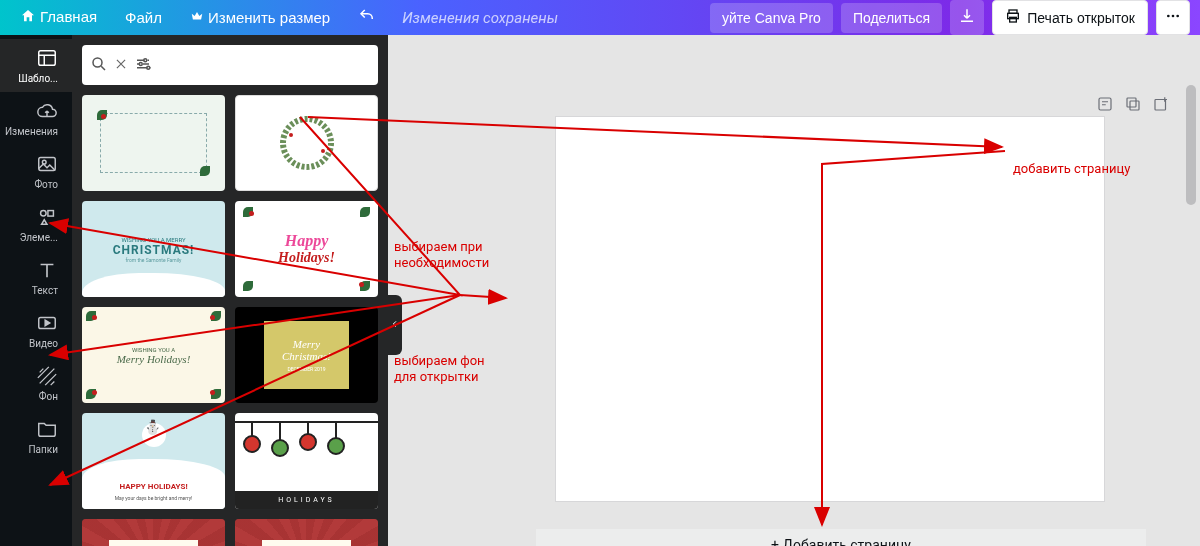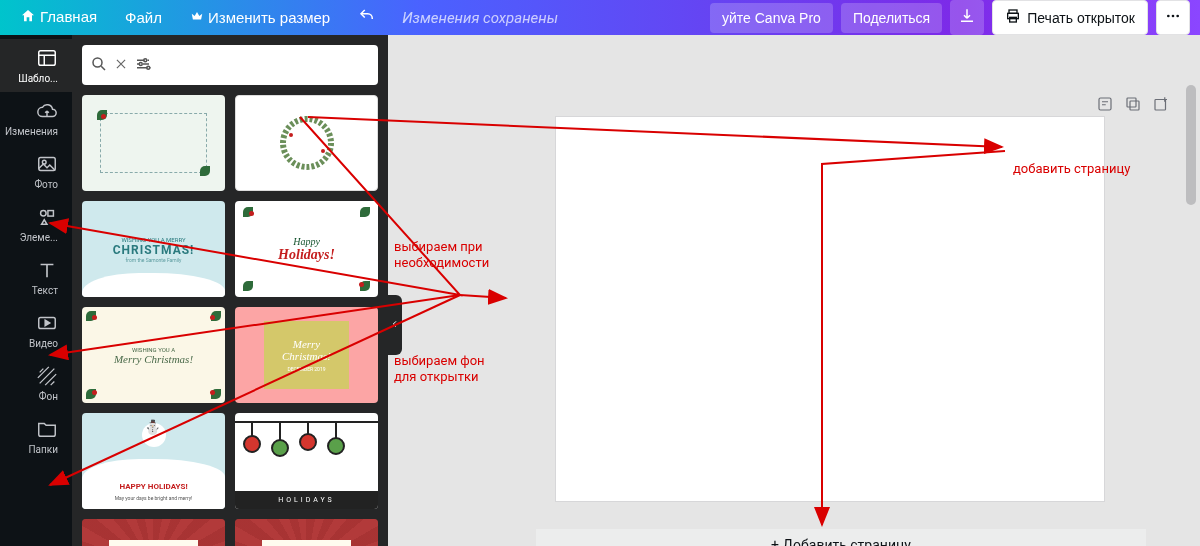--- a/index.html
+++ b/index.html
@@ -39,21 +39,21 @@
   .anno{ position:absolute; font-size:13px; color:#d90000; z-index:10; pointer-events:none; line-height:1.25;}
   svg.ann{ position:absolute; top:0; left:0; width:1200px; height:546px; pointer-events:none; z-index:9;}
   .scrollbar{ position:absolute; right:2px; top:48px; width:14px; bottom:0; background:transparent;}
   .scrollbar .thumb{ position:absolute; right:2px; top:2px; width:10px; height:120px; background:#bdbdbf; border-radius:5px;}
   
   .c0{background:linear-gradient(#eef5ef,#eef5ef);} 
   .c1{background:#fff;border:1px solid #ddd;}
   .c2{background:#cfe9ed;}
   .c3{background:#fff;}
   .c4{background:#fbf7e7;}
-  .c5{background:#fca5a5;text-align:center;}
+  .c5{background:#000000;text-align:center;}
   .c6{background:#cfe9ed;}
   .c7{background:#fff;}
   .c8{background:#b23a3a;}
   .c9{background:#b23a3a;}
   .snow{position:absolute;bottom:0;left:0;right:0;height:24px;background:#fff;border-top-left-radius:40% 20px;border-top-right-radius:50% 18px;}
   .holly{position:absolute;width:10px;height:10px;background:#2e6b3a;border-radius:50% 0 50% 0;}
   .berry{position:absolute;width:5px;height:5px;background:#c41e1e;border-radius:50%;}
   .ct{font-family:Georgia,serif;}
 </style>
 </head>
@@ -226,34 +226,34 @@
         <div style="font-size:12px;font-weight:700;color:#2a7a7e;letter-spacing:1px;">CHRISTMAS!</div>
         <div style="font-size:5px;color:#2a7a7e;opacity:.7;">from the Samonte Family</div>
       </div>
       <div class="card c3">
         <span class="holly" style="top:6px;left:8px;"></span>
           <span class="holly" style="top:6px;right:8px;"></span>
           <span class="holly" style="bottom:6px;left:8px;"></span>
           <span class="holly" style="bottom:6px;right:8px;"></span>
         <span class="berry" style="top:10px;left:14px;"></span>
           <span class="berry" style="bottom:10px;right:14px;"></span>
-        <div class="ct" style="color:#14532d;font-size:10px;font-weight:400;font-style:italic;">Happy</div>
+        <div class="ct" style="color:#ec4899;font-size:16px;font-weight:700;font-style:italic;">Happy</div>
         <div class="ct" style="color:#c41e1e;font-size:14px;font-weight:700;font-style:italic;">Holidays!</div>
       </div>
       <div class="card c4">
         <span class="holly" style="top:4px;left:4px;"></span>
           <span class="holly" style="top:4px;right:4px;"></span>
           <span class="holly" style="bottom:4px;left:4px;"></span>
           <span class="holly" style="bottom:4px;right:4px;"></span>
         <span class="berry" style="top:8px;left:10px;"></span>
           <span class="berry" style="top:8px;right:10px;"></span>
           <span class="berry" style="bottom:8px;left:10px;"></span>
           <span class="berry" style="bottom:8px;right:10px;"></span>
         <div style="font-size:6px;color:#4a6a4a;">WISHING YOU A</div>
-        <div class="ct" style="font-size:11px;font-style:italic;color:#4a6a4a;">Merry Christmas!</div>
+        <div class="ct" style="font-size:11px;font-style:italic;color:#4a6a4a;">Merry Holidays!</div>
       </div>
       <div class="card c5">
         <div style="width:60%;height:70%;background:#d4c86a;display:flex;flex-direction:column;align-items:center;justify-content:center;">
           <div class="ct" style="color:#fff;font-style:italic;font-size:11px;">Merry</div>
           <div class="ct" style="color:#fff;font-style:italic;font-size:11px;">Christmas!</div>
           <div style="font-size:5px;color:#fff;margin-top:4px;">DECEMBER 2019</div>
         </div>
       </div>
       <div class="card c6">
         <div class="snow" style="height:50px;"></div>

